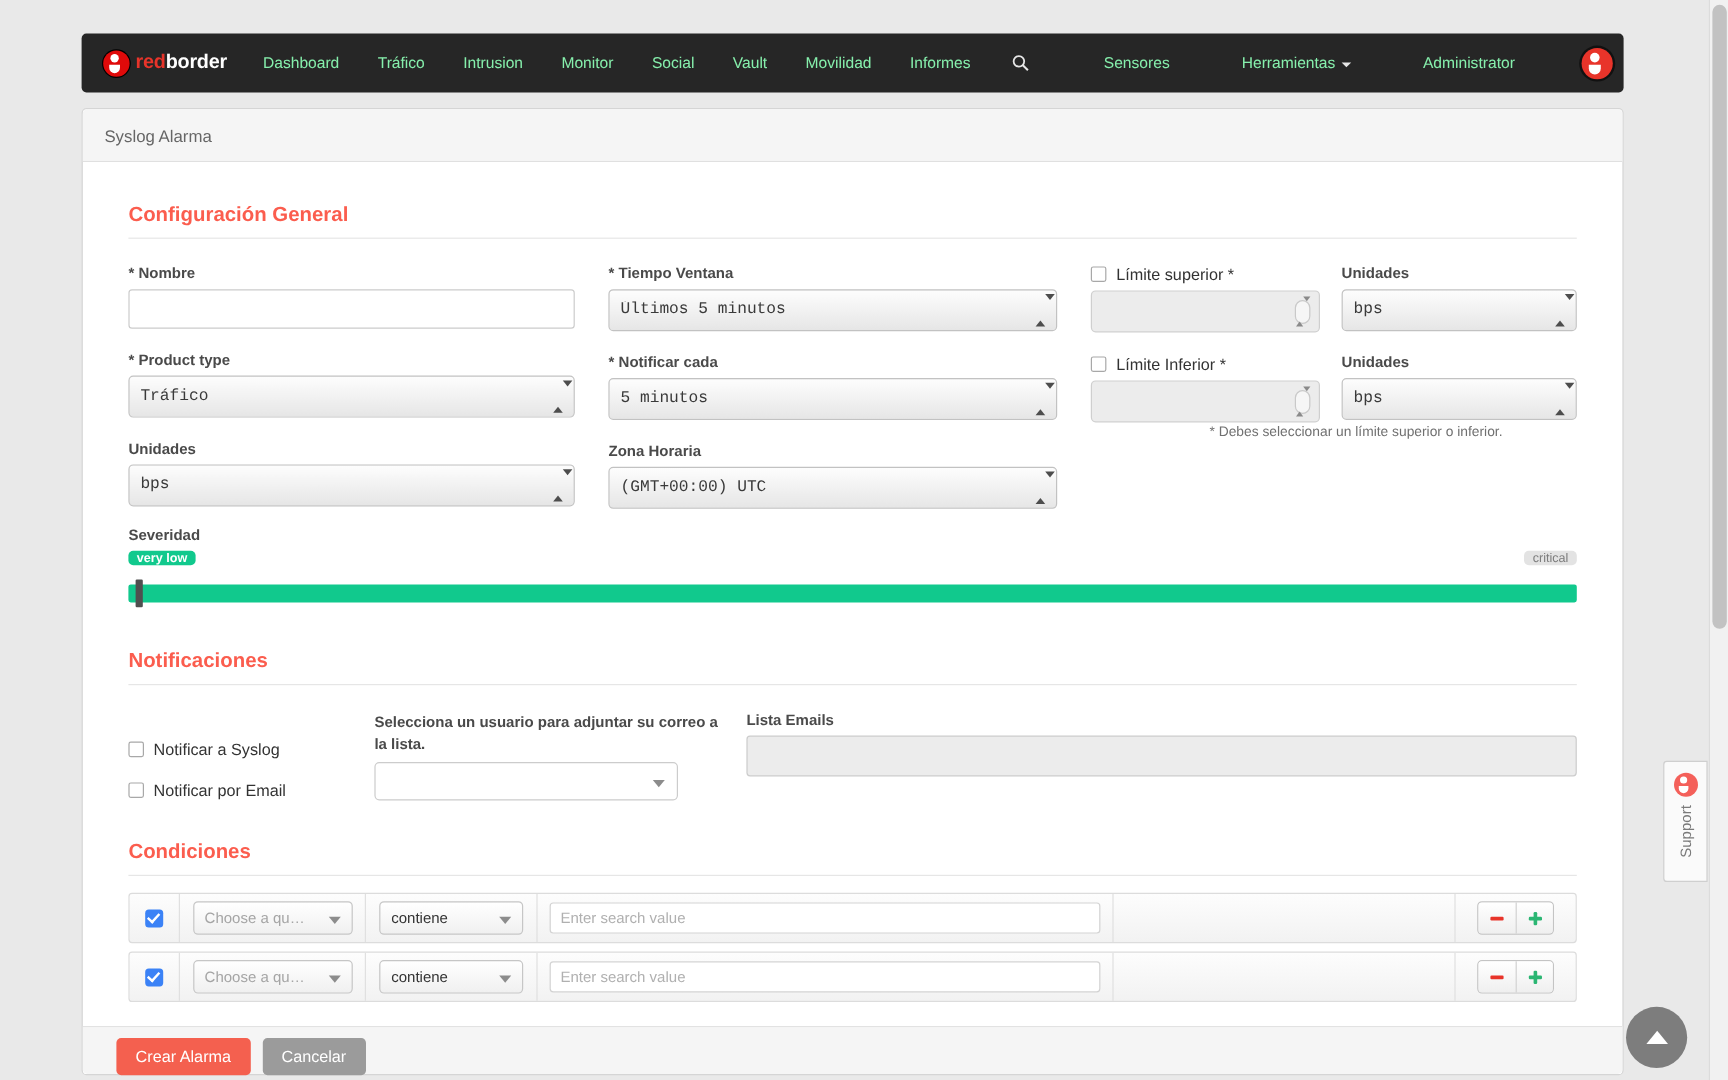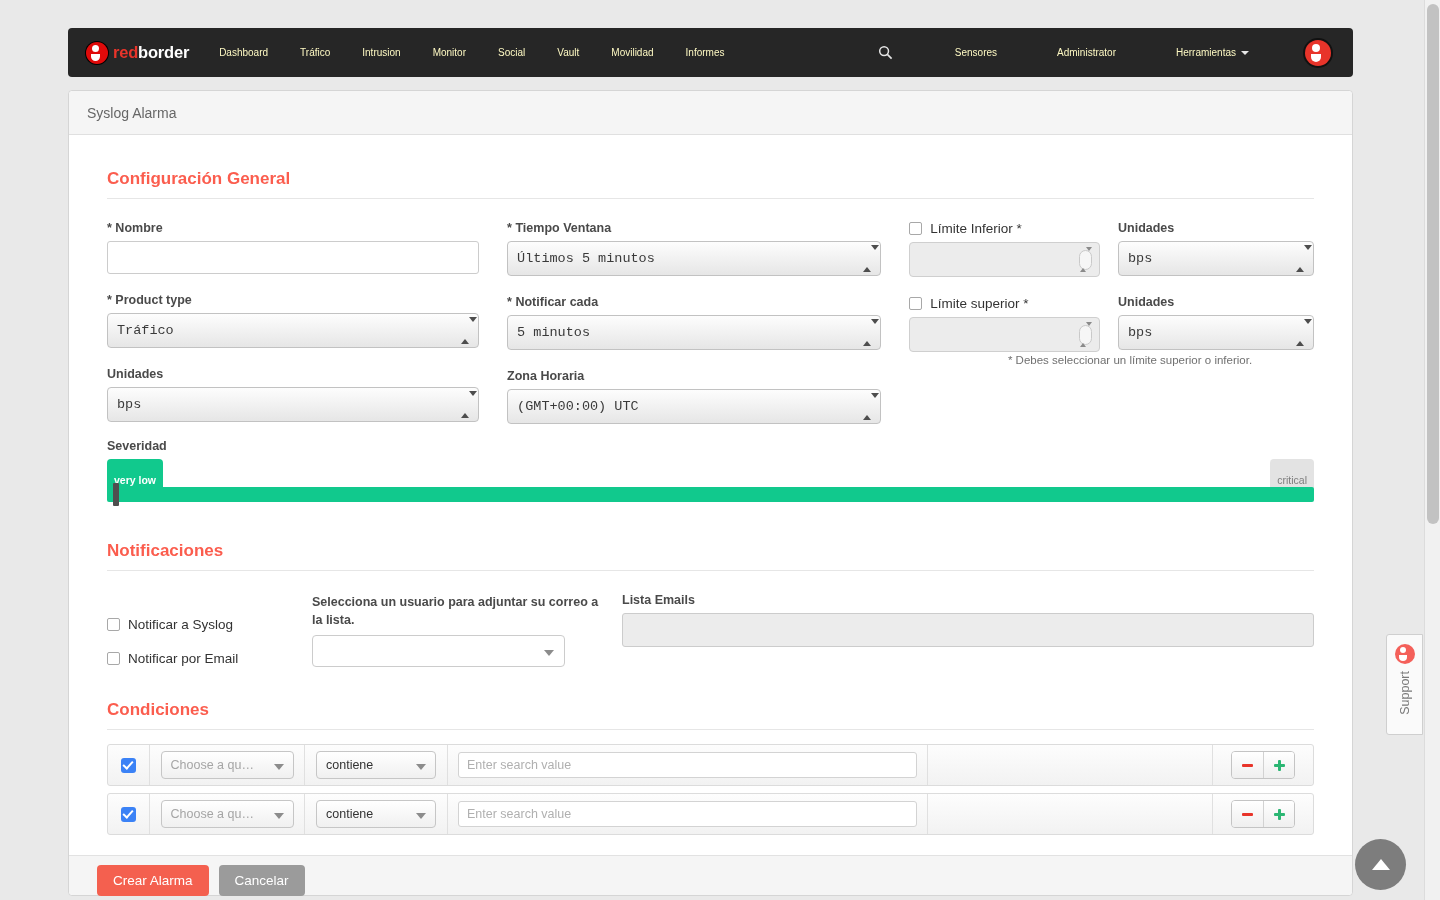--- a/index.html
+++ b/index.html
@@ -39,21 +39,21 @@
   .logo-mark .dot-bot {
     position: absolute; left: 5px; top: 12px; width: 9px; height: 7px;
     border-radius: 0 0 5px 5px; background: #fff;
   }
   .brand-text { font-size: 16.5px; font-weight: bold; letter-spacing: -0.2px; }
   .brand-text .red { color: #e8342a; }
   .brand-text .white { color: #ffffff; }
 
   .nav-links { display: flex; align-items: center; }
   .nav-link {
-    color: #fef9c3; font-size: 10px; padding: 0 16px; line-height: 49px;
+    color: #86efac; font-size: 13px; padding: 0 16px; line-height: 49px;
     cursor: pointer; white-space: nowrap;
   }
   .nav-right { margin-left: auto; display: flex; align-items: center; padding-right: 22px; gap: 28px; }
   .nav-search { padding: 0 18px; display: flex; align-items: center; cursor: pointer; }
   .caret-down {
     display: inline-block; width: 0; height: 0; margin-left: 5px;
     border-left: 4px solid transparent; border-right: 4px solid transparent;
     border-top: 4px solid #e6e6e6; vertical-align: middle;
   }
   .avatar {
@@ -154,21 +154,21 @@
   }
   .cb-label { font-size: 13.5px; color: #333; }
 
   .hint-note { font-size: 11.5px; color: #707070; margin-top: 4px; }
 
   
   .sev-wrap { margin-top: 4px; position: relative; height: 54px; }
   .sev-badge {
     position: absolute; left: 0; top: 0;
     background: #11c98d; color: #fff; font-size: 10.5px; font-weight: bold;
-    padding: 15px 7px; border-radius: 4px;
+    padding: 0 7px; border-radius: 4px;
   }
   .sev-badge.grey {
     background: #e3e3e3; color: #7d7d7d; font-weight: normal;
     left: auto; right: 0;
   }
   .sev-track {
     position: absolute; left: 0; right: 0; top: 28px; height: 15px;
     background: #11c98d; border-radius: 2px;
   }
   .sev-handle {
@@ -324,22 +324,22 @@
     <div class="nav-link">Informes</div>
   </div>
   <div class="nav-right">
     <div class="nav-search">
       <svg width="15" height="15" viewBox="0 0 16 16">
           <circle cx="6.5" cy="6.5" r="4.7" fill="none" stroke="#e6e6e6" stroke-width="1.6"></circle>
           <line x1="10" y1="10" x2="14.5" y2="14.5" stroke="#e6e6e6" stroke-width="1.8"></line>
         </svg>
     </div>
     <div class="nav-link">Sensores</div>
+    <div class="nav-link"><span>Herramientas</span><span class="caret-down"></span></div>
     <div class="nav-link">Administrator</div>
-    <div class="nav-link"><span>Herramientas</span><span class="caret-down"></span></div>
     <div class="avatar">
         <span class="a-dot"></span>
         <span class="a-half"></span>
       </div>
   </div>
 </div>
 
 <div class="panel">
   <div class="panel-head">
     <span>Syslog Alarma</span>
@@ -394,31 +394,31 @@
             <select class="sel"><option>(GMT+00:00) UTC</option></select>
             <span class="spin"><span class="up"></span><span class="dn"></span></span>
           </div>
         </div>
       </div>
 
       <div class="col col-3">
         <div class="field-block">
           <div class="cb-row">
             <span class="cb"></span>
-            <span class="cb-label">Límite Inferior *</span>
+            <span class="cb-label">Límite superior *</span>
           </div>
           <div class="num-wrap">
             <input class="numfield" type="text" disabled="" value="" style="">
             <span class="num-spin"><span class="nu"></span><span class="nd"></span></span>
           </div>
         </div>
         <div class="field-block">
           <div class="cb-row">
             <span class="cb"></span>
-            <span class="cb-label">Límite superior *</span>
+            <span class="cb-label">Límite Inferior *</span>
           </div>
           <div class="num-wrap">
             <input class="numfield" type="text" disabled="" value="" style="">
             <span class="num-spin"><span class="nu"></span><span class="nd"></span></span>
           </div>
         </div>
       </div>
 
       <div class="col col-4">
         <div class="field-block">

